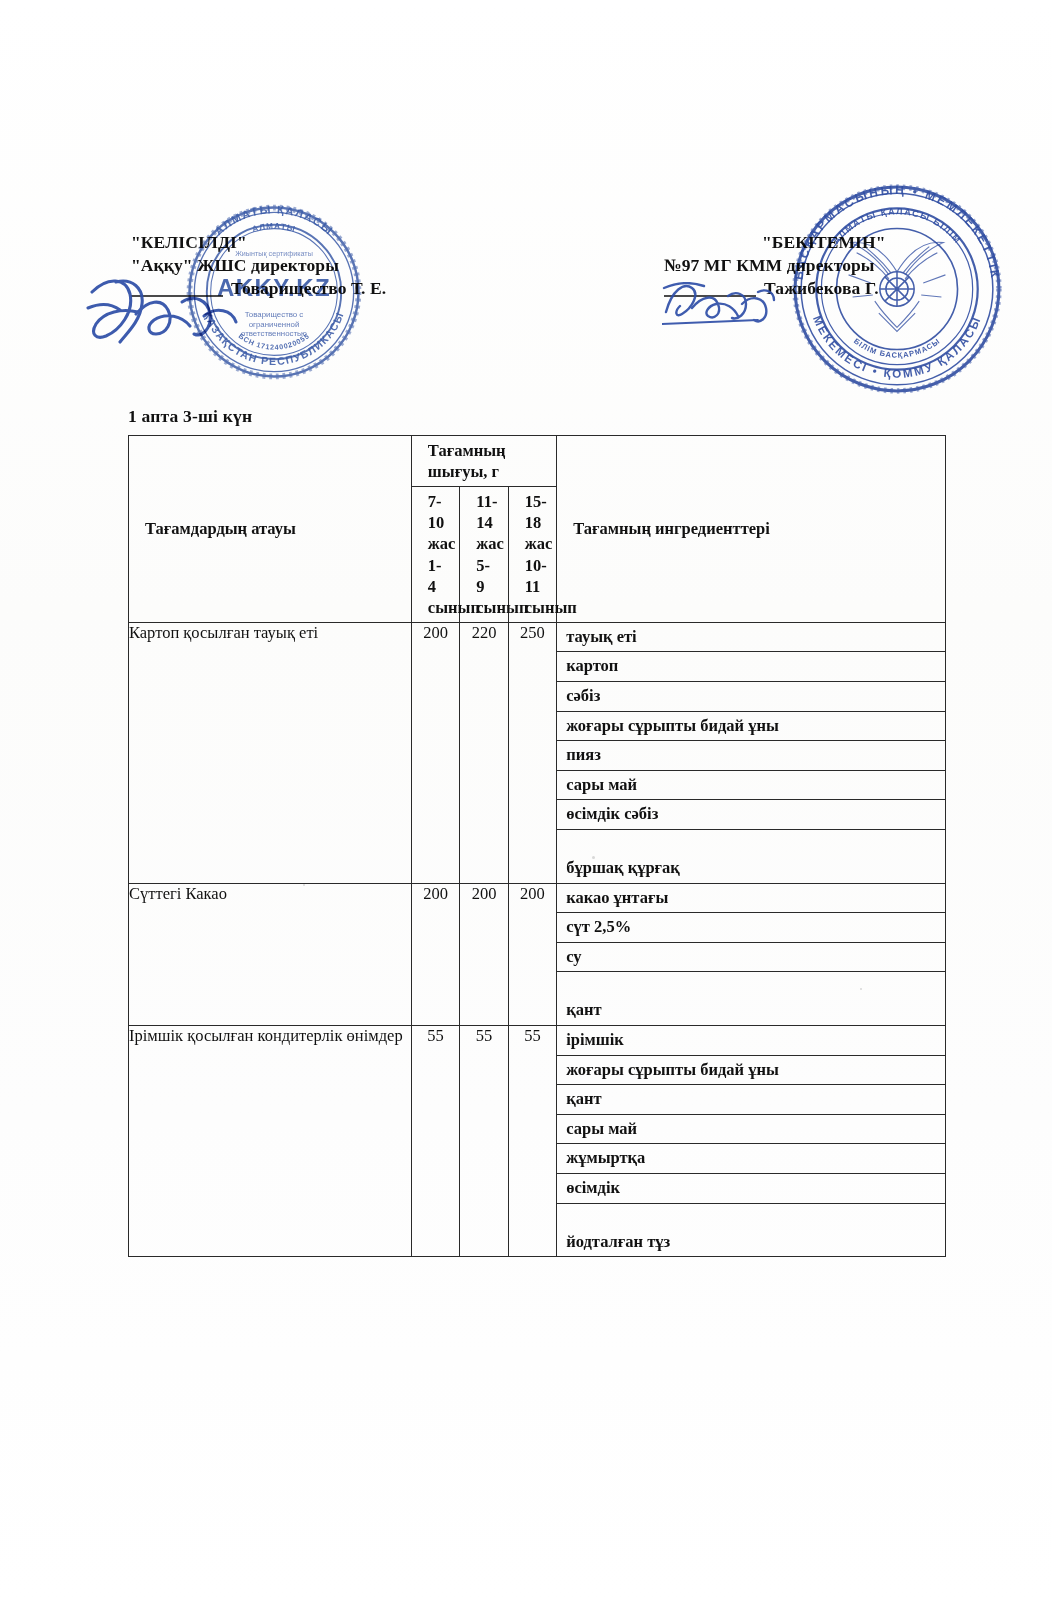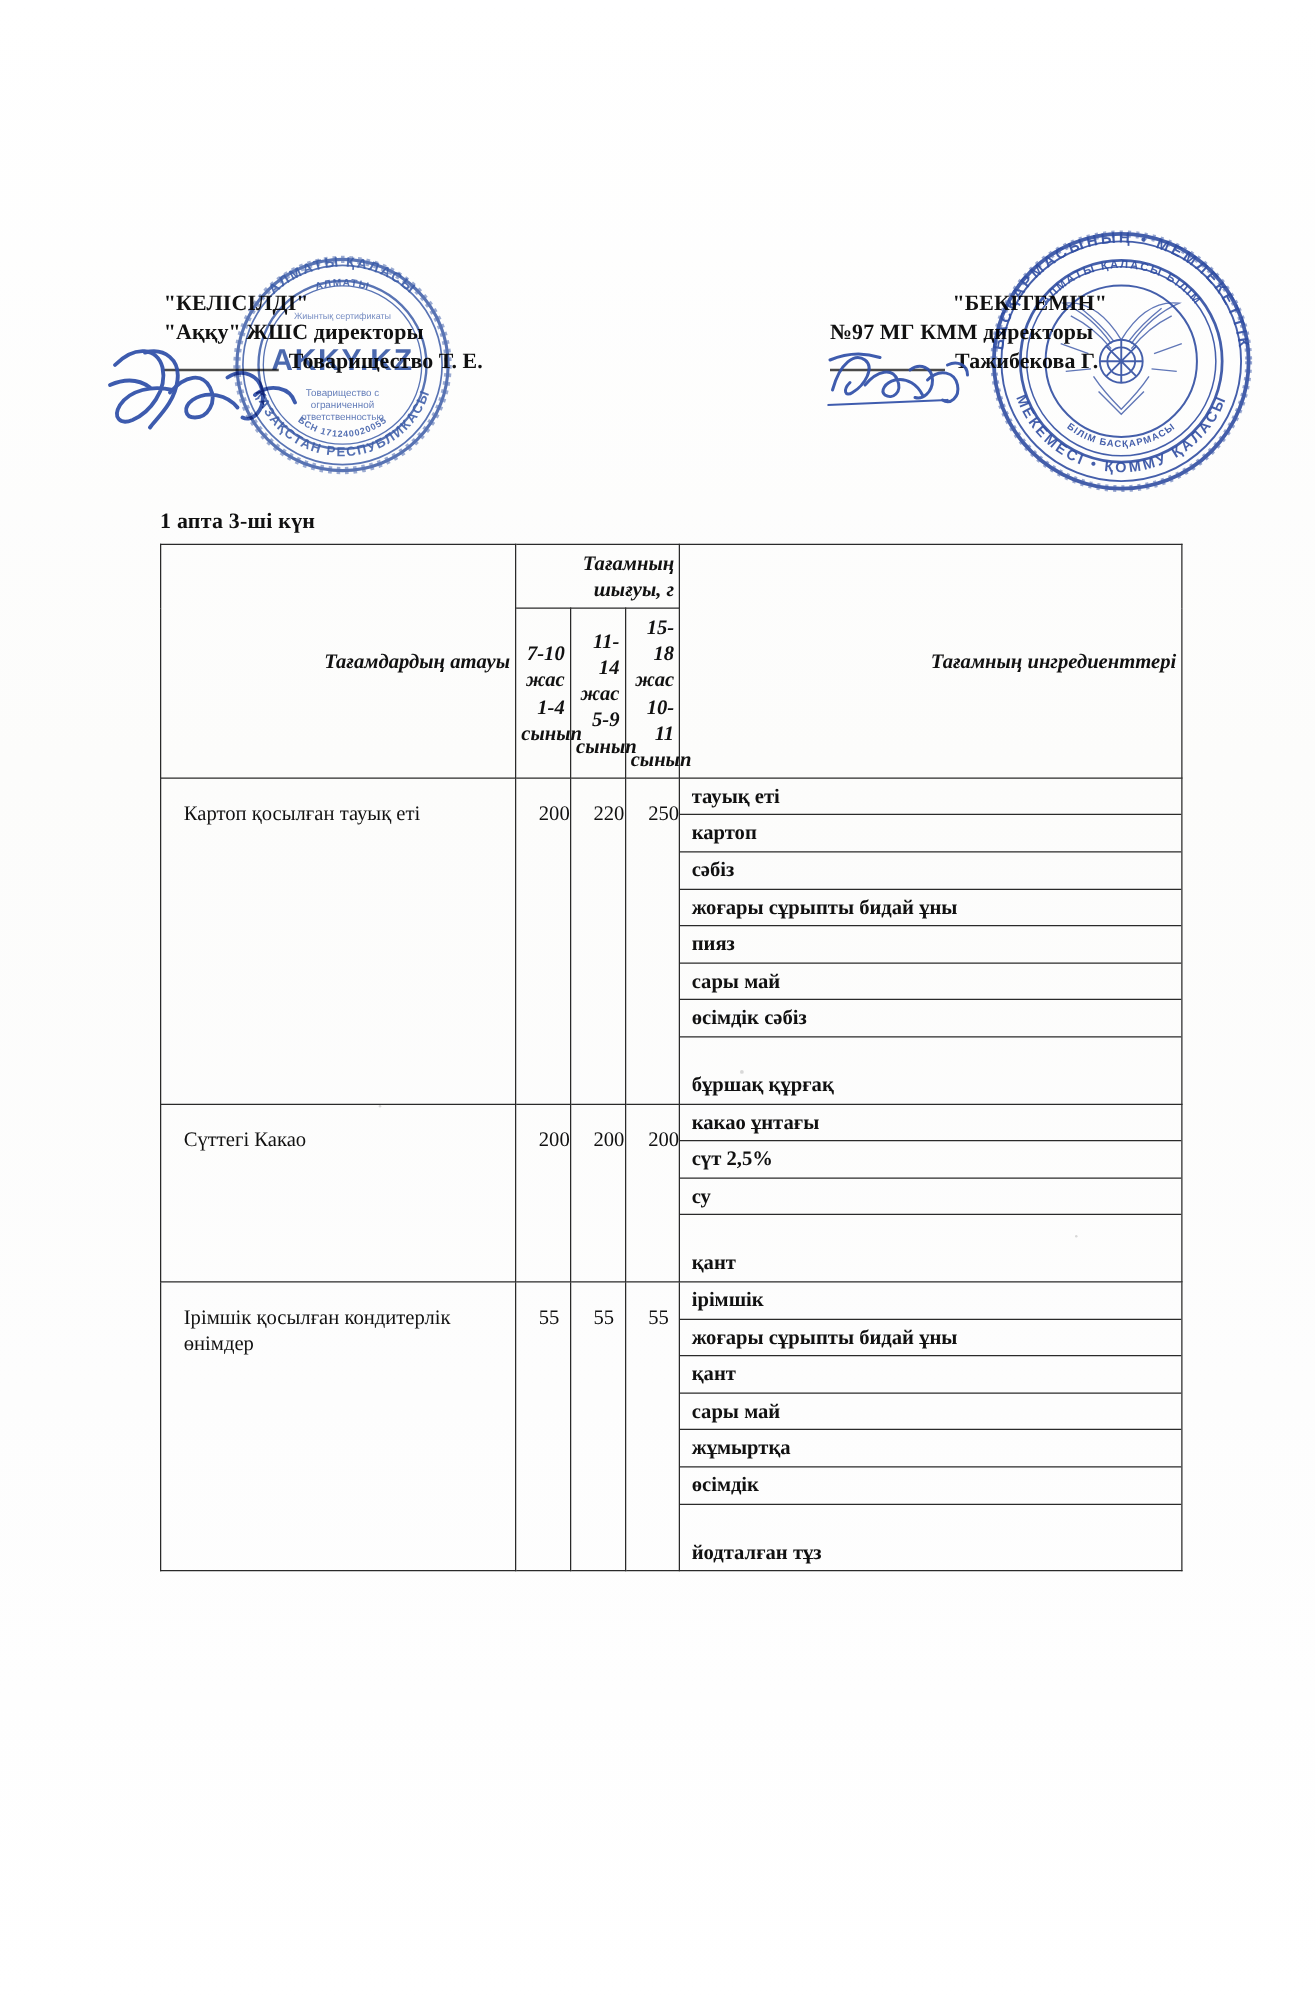--- a/index.html
+++ b/index.html
@@ -104,30 +104,29 @@
     position: absolute;
     left: 128px;
     top: 435px;
     width: 818px;
     border-collapse: collapse;
     table-layout: fixed;
     font-size: 16.5px;
   }
   #menu-table td, #menu-table th {
     border: 1.3px solid #2a2a2a;
-    padding: 18px;
+    padding: 0;
     vertical-align: top;
   }
   #menu-table th {
     font-weight: 700;
-    text-align: right;
+    text-align: left;
     vertical-align: middle;
     line-height: 1.28;
-    padding: 4px 4px;
-    font-style: italic;
+    padding: 4px 16px;
   }
   .th-name   { width: 218px; }
   .th-yield  { width: 96px; }
   .th-ingr   { width: 312px; }
 
   .dish-cell {
     padding: 6px 6px 6px 8px;
     line-height: 1.26;
     text-align: left;
     vertical-align: top;

